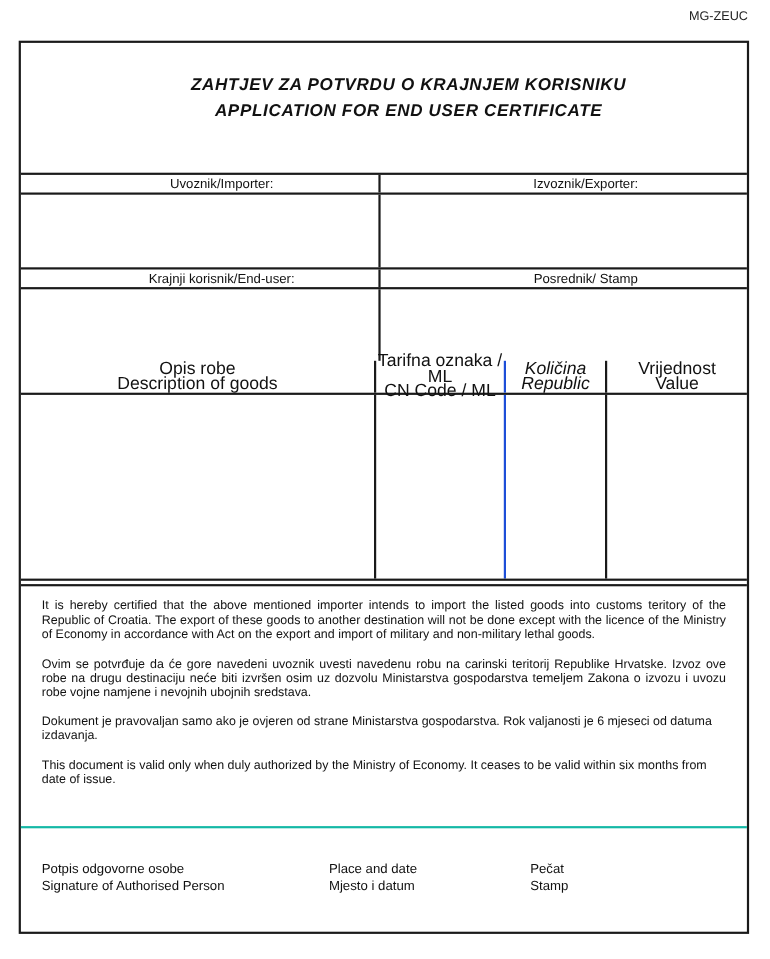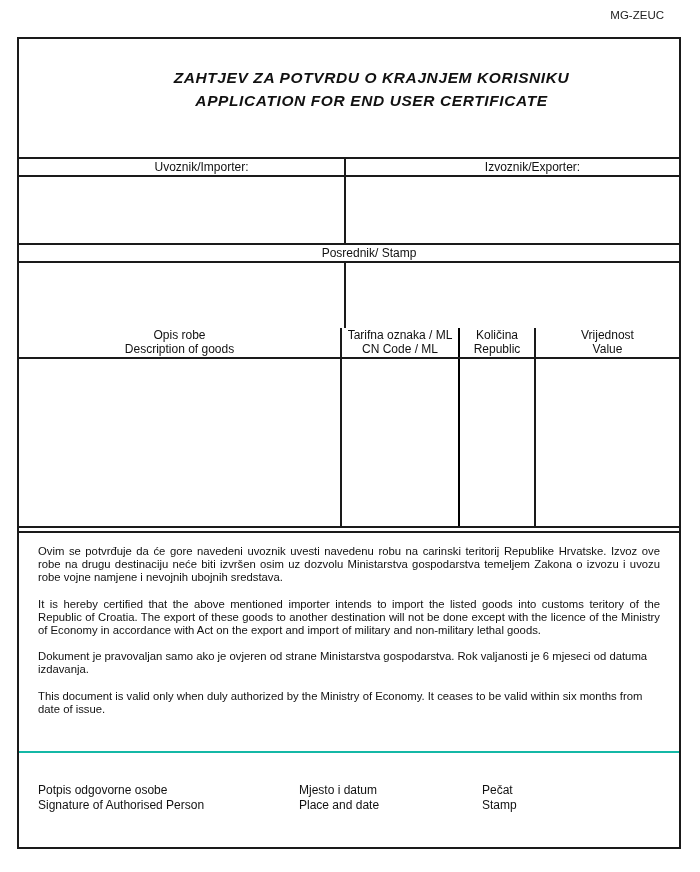--- a/index.html
+++ b/index.html
@@ -4,21 +4,21 @@
 <style>
   * { margin: 0; padding: 0; box-sizing: border-box; }
   html, body { width: 700px; height: 872px; background: #ffffff; }
   body {
     position: relative;
     font-family: "Liberation Sans", "DejaVu Sans", sans-serif;
     color: #111111;
   }
   .doc-code {
     position: absolute;
-    top: 9px; right: 36px;
+    top: 9px; right: 20px;
     font-size: 11.5px;
     color: #222;
   }
   .form-border {
     position: absolute;
     left: 17px; top: 37px;
     width: 664px; height: 812px;
     border: 2px solid #1a1a1a;
     display: flex;
     flex-direction: column;
@@ -58,26 +58,26 @@
   .blank-band-2 { height: 65px; }
   .goods-header {
     height: 31px;
     border-bottom: 2px solid #1a1a1a;
   }
   .goods-body { height: 167px; }
   .goods-row { display: flex; flex-direction: row; }
   .goods-row > div { height: 100%; }
   .goods-col-1 { width: 321px; }
   .goods-col-2 { width: 118px; border-left: 2px solid #1a1a1a; }
-  .goods-col-3 { width: 76px;  border-left: 2px solid #000000; }
+  .goods-col-3 { width: 92px;  border-left: 2px solid #1d4ed8; font-style: italic; }
   .goods-col-4 { flex: 1;      border-left: 2px solid #1a1a1a; }
   .goods-header .goods-row > div {
     display: flex; flex-direction: column;
     align-items: center; justify-content: center;
-    font-size: 12px; line-height: 13.5px; text-align: center;
+    font-size: 16px; line-height: 13.5px; text-align: center;
   }
   .double-line-gap { height: 5px; border-top: 2px solid #1a1a1a; }
   .cert-section {
     height: 190px;
     border-top: 2px solid #1a1a1a;
     padding: 12px 19px 0 19px;
     font-size: 11.3px;
     line-height: 13.2px;
   }
   .cert-section p { margin-bottom: 13px; }
@@ -112,20 +112,21 @@
     <div class="cell-left">Uvoznik/Importer:</div>
     <div class="cell-right">Izvoznik/Exporter:</div>
   </div>
 
   <div class="split-row blank-band-1">
     <div class="cell-left"></div>
     <div class="cell-right"></div>
   </div>
 
   <div class="split-row label-band">
+    <div class="cell-left">Krajnji korisnik/End-user:</div>
     <div class="cell-right">Posrednik/ Stamp</div>
   </div>
 
   <div class="split-row blank-band-2">
     <div class="cell-left"></div>
     <div class="cell-right"></div>
   </div>
 
   <div class="goods-header">
     <div class="goods-row" style="height:100%;">
@@ -153,34 +154,34 @@
       <div class="goods-col-1"></div>
       <div class="goods-col-2"></div>
       <div class="goods-col-3"></div>
       <div class="goods-col-4"></div>
     </div>
   </div>
 
   <div class="double-line-gap"></div>
 
   <div class="cert-section">
+    <p class="justified">It is hereby certified that the above mentioned importer intends to import the listed goods into customs teritory of the Republic of Croatia. The export of these goods to another destination will not be done except with the licence of the Ministry of Economy in accordance with Act on the export and import of military and non-military lethal goods.</p>
     <p class="justified">Ovim se potvrđuje da će gore navedeni uvoznik uvesti navedenu robu na carinski teritorij Republike Hrvatske. Izvoz ove robe na drugu destinaciju neće biti izvršen osim uz dozvolu Ministarstva gospodarstva temeljem Zakona o izvozu i uvozu robe vojne namjene i nevojnih ubojnih sredstava.</p>
-    <p class="justified">It is hereby certified that the above mentioned importer intends to import the listed goods into customs teritory of the Republic of Croatia. The export of these goods to another destination will not be done except with the licence of the Ministry of Economy in accordance with Act on the export and import of military and non-military lethal goods.</p>
     <p>Dokument je pravovaljan samo ako je ovjeren od strane Ministarstva gospodarstva. Rok valjanosti je 6 mjeseci od datuma izdavanja.</p>
     <p>This document is valid only when duly authorized by the Ministry of Economy. It ceases to be valid within six months from date of issue.</p>
   </div>
 
   <div class="signature-section">
     <div class="sig-col-1">
       <div>Potpis odgovorne osobe</div>
       <div>Signature of Authorised Person</div>
     </div>
     <div class="sig-col-2">
+      <div>Place and date</div>
       <div>Mjesto i datum</div>
-      <div>Place and date</div>
     </div>
     <div class="sig-col-3">
       <div>Pečat</div>
       <div>Stamp</div>
     </div>
   </div>
 
 </div>
 
 </body></html>

